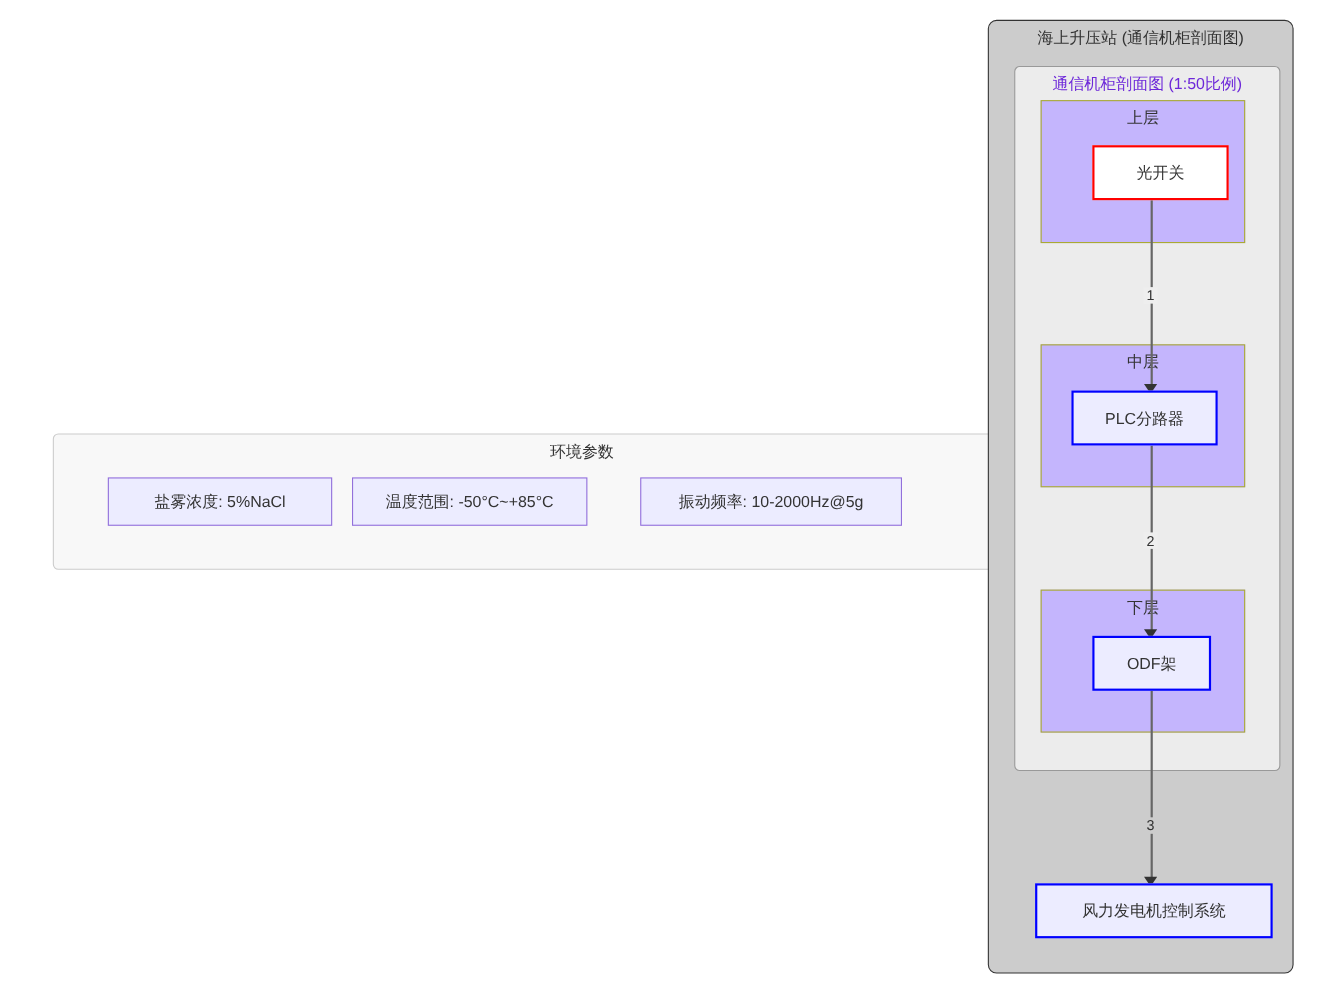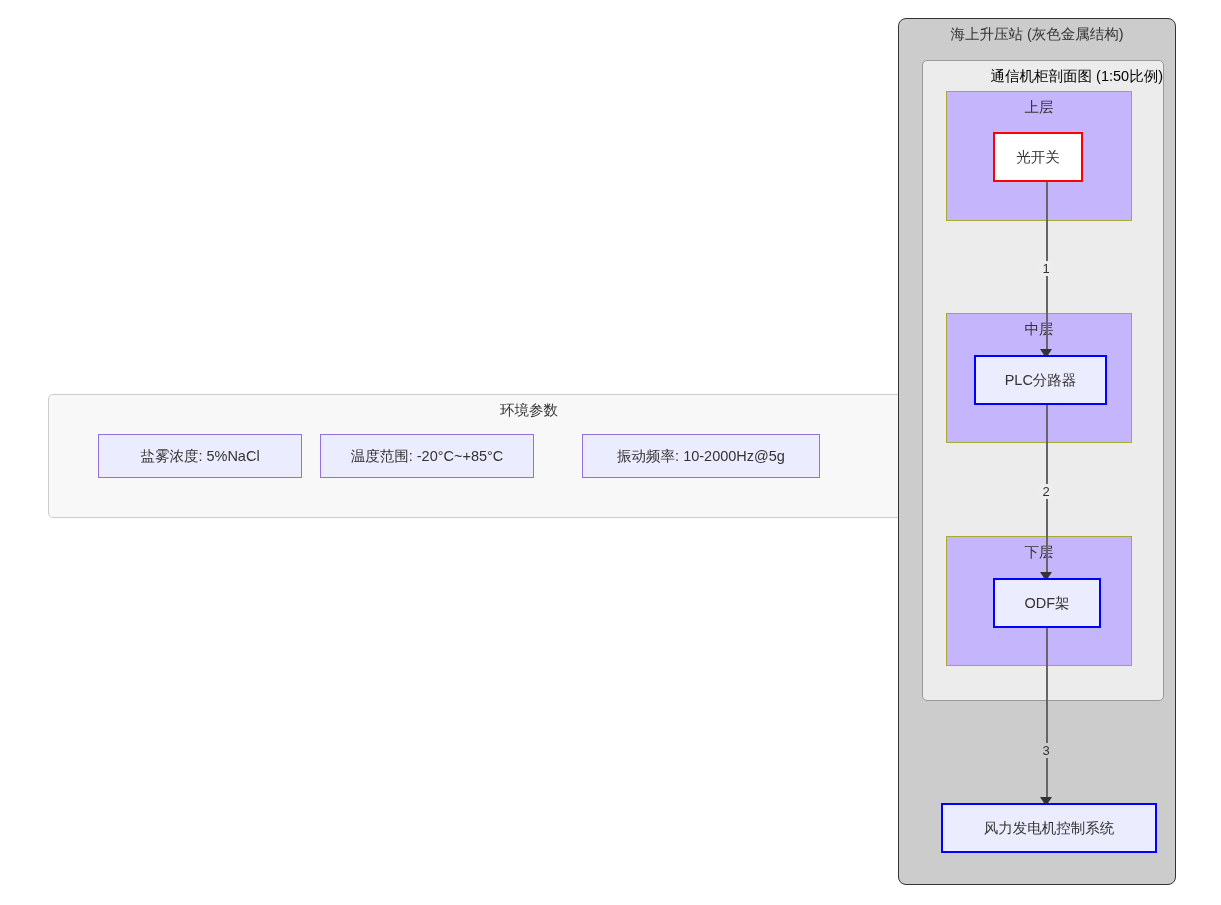--- a/index.html
+++ b/index.html
@@ -70,23 +70,23 @@
     position: absolute;
     left: 922px; top: 60px;
     width: 242px; height: 641px;
     background: #ececec;
     border: 1px solid #999999;
     border-radius: 5px;
   }
   .cabinet-title {
     position: absolute;
     left: 0; right: 0; top: 6px;
-    text-align: right;
-    font-size: 14.5px;
-    color: #000000;
+    text-align: center;
+    font-size: 14.5px;
+    color: #6d28d9;
     white-space: nowrap;
   }
 
   
   .layer {
     position: absolute;
     left: 946px;
     width: 186px;
     height: 130px;
     background: #c4b5fd;
@@ -111,21 +111,21 @@
     display: flex;
     align-items: center;
     justify-content: center;
     font-size: 14.5px;
     color: #333333;
     white-space: nowrap;
     border-radius: 0px;
   }
   #node-optical {
     left: 993px; top: 132px;
-    width: 90px; height: 50px;
+    width: 124px; height: 50px;
     background: #ffffff;
     border: 2px solid #ff0000;
   }
   #node-plc {
     left: 974px; top: 355px;
     width: 133px; height: 50px;
     background: #ececff;
     border: 2px solid #0000ff;
   }
   #node-odf {
@@ -179,25 +179,25 @@
 </style>
 </head>
 <body>
 
 <div id="canvas">
 
   <div class="env-panel">
     <div class="env-title">环境参数</div>
   </div>
   <div class="env-box" id="env-box-0">盐雾浓度: 5%NaCl</div>
-  <div class="env-box" id="env-box-1">温度范围: -20°C~+85°C</div>
+  <div class="env-box" id="env-box-1">温度范围: -50°C~+85°C</div>
   <div class="env-box" id="env-box-2">振动频率: 10-2000Hz@5g</div>
 
   <div class="substation">
-    <div class="substation-title">海上升压站 (灰色金属结构)</div>
+    <div class="substation-title">海上升压站 (通信机柜剖面图)</div>
   </div>
 
   <div class="cabinet">
     <div class="cabinet-title">通信机柜剖面图 (1:50比例)</div>
   </div>
 
   <div class="layer" id="layer-0">
     <div class="layer-title">上层</div>
   </div>
   <div class="layer" id="layer-1">

